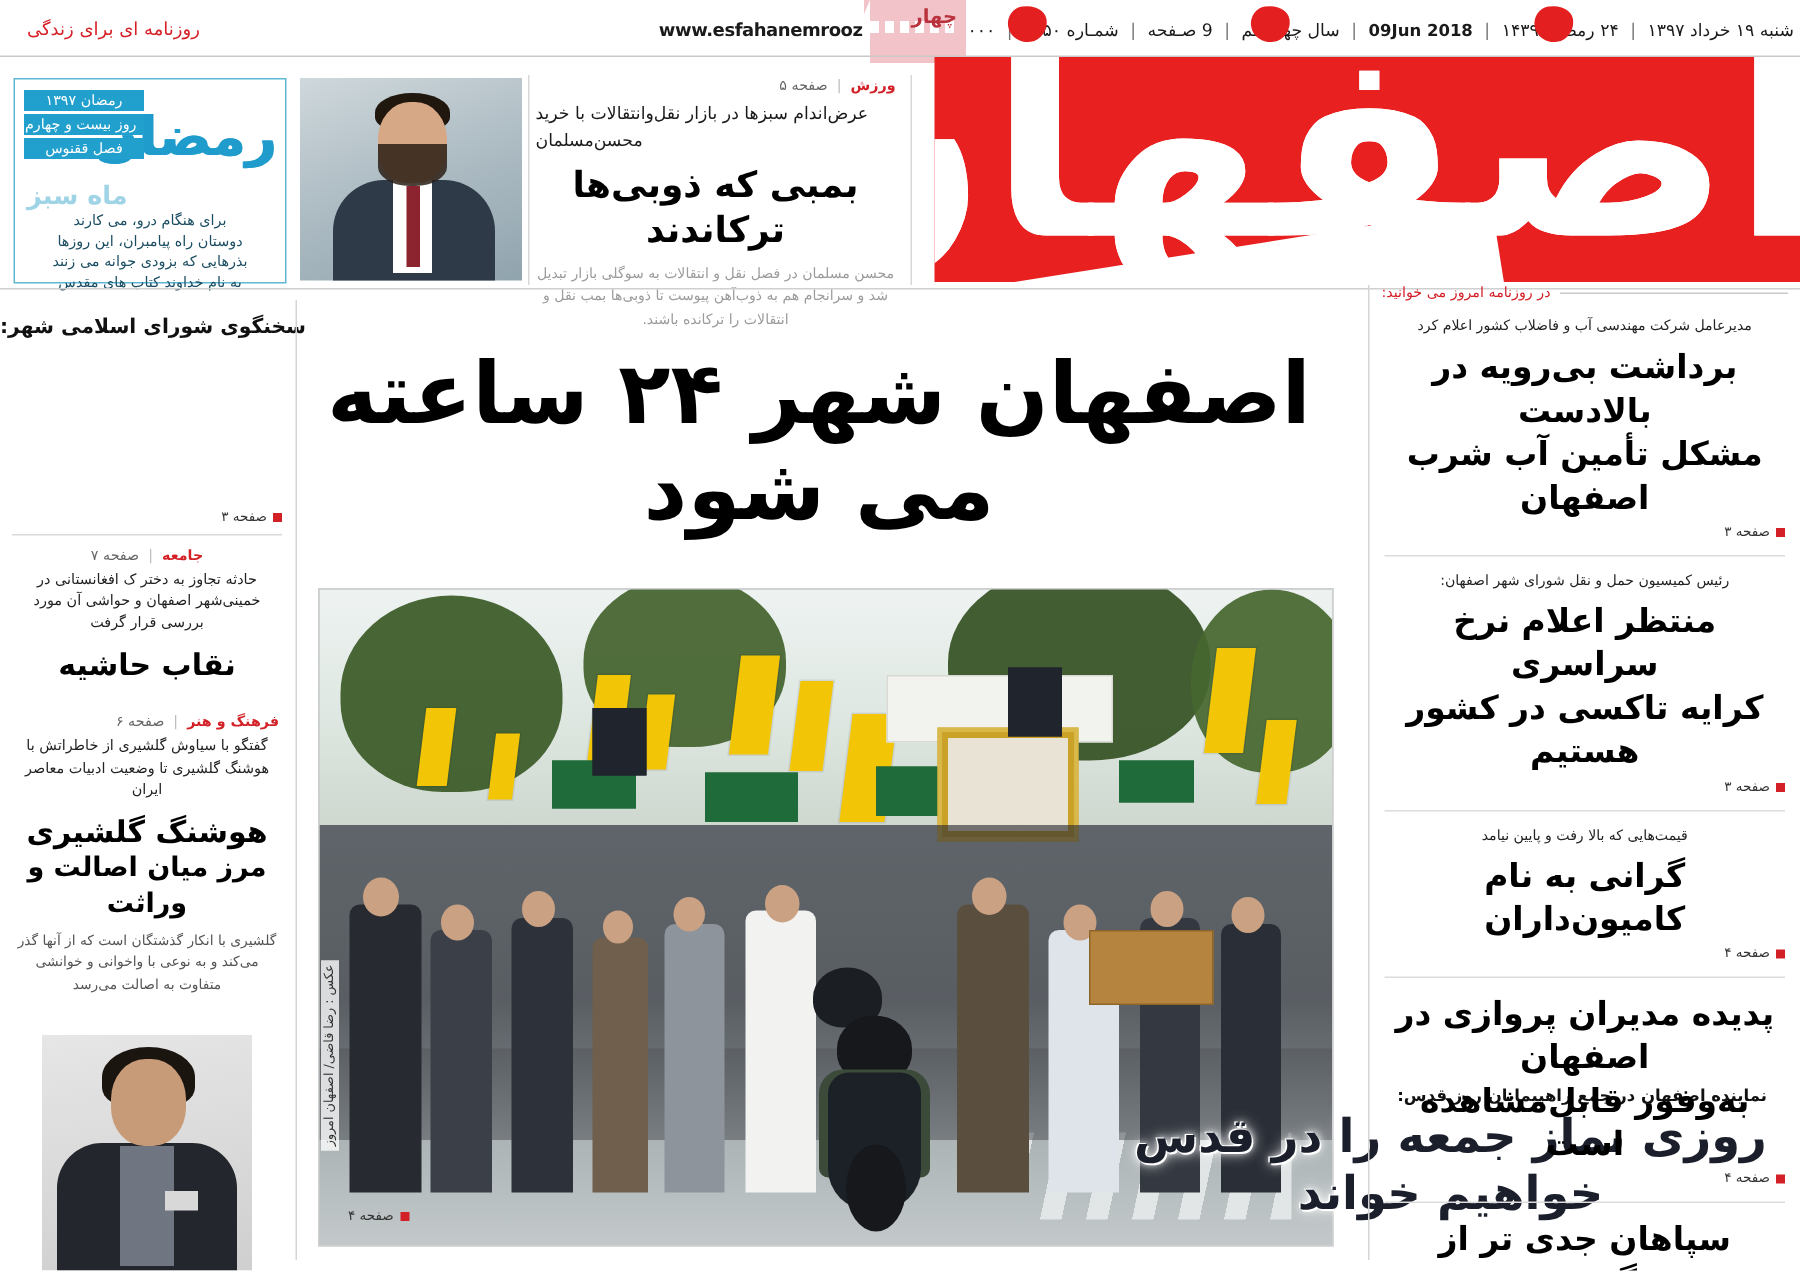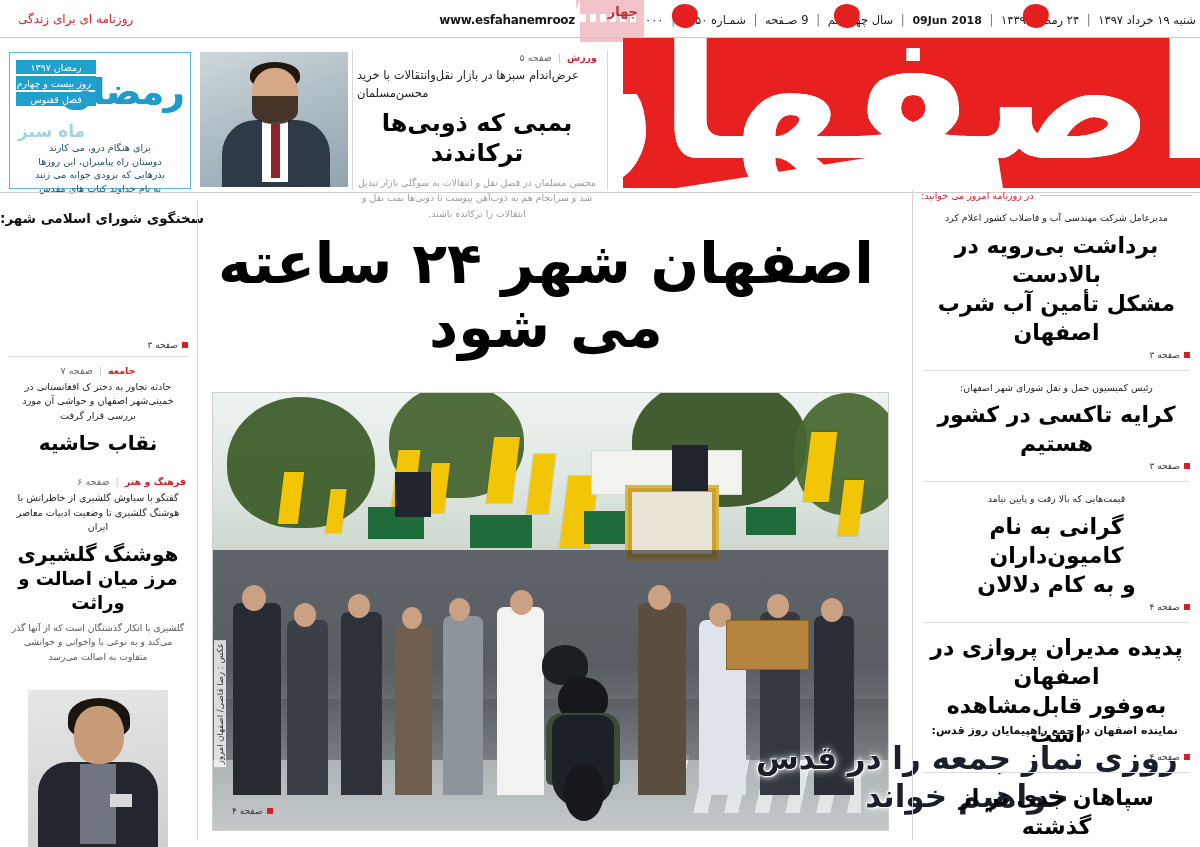--- a/index.html
+++ b/index.html
@@ -456,32 +456,32 @@
       <div class="rc-head">مشکل تأمین آب شرب اصفهان</div>
       <div class="rc-pagemark">
         <span class="sq"></span>
         <span>صفحه ۳</span>
       </div>
     </div>
     <div class="rc-divider"></div>
 
     <div class="rc-item">
       <div class="rc-sub">رئیس کمیسیون حمل و نقل شورای شهر اصفهان:</div>
+      <div class="rc-head">منتظر اعلام نرخ سراسری</div>
       <div class="rc-head">کرایه تاکسی در کشور هستیم</div>
       <div class="rc-pagemark">
         <span class="sq"></span>
         <span>صفحه ۳</span>
       </div>
     </div>
     <div class="rc-divider"></div>
 
     <div class="rc-item">
       <div class="rc-sub">قیمت‌هایی که بالا رفت و پایین نیامد</div>
       <div class="rc-head">گرانی به نام کامیون‌داران</div>
-      <div class="rc-head">و به کام دلالان</div>
       <div class="rc-pagemark">
         <span class="sq"></span>
         <span>صفحه ۴</span>
       </div>
     </div>
     <div class="rc-divider"></div>
 
     <div class="rc-item">
       <div class="rc-head">پدیده مدیران پروازی در اصفهان</div>
       <div class="rc-head">به‌وفور قابل‌مشاهده است</div>

